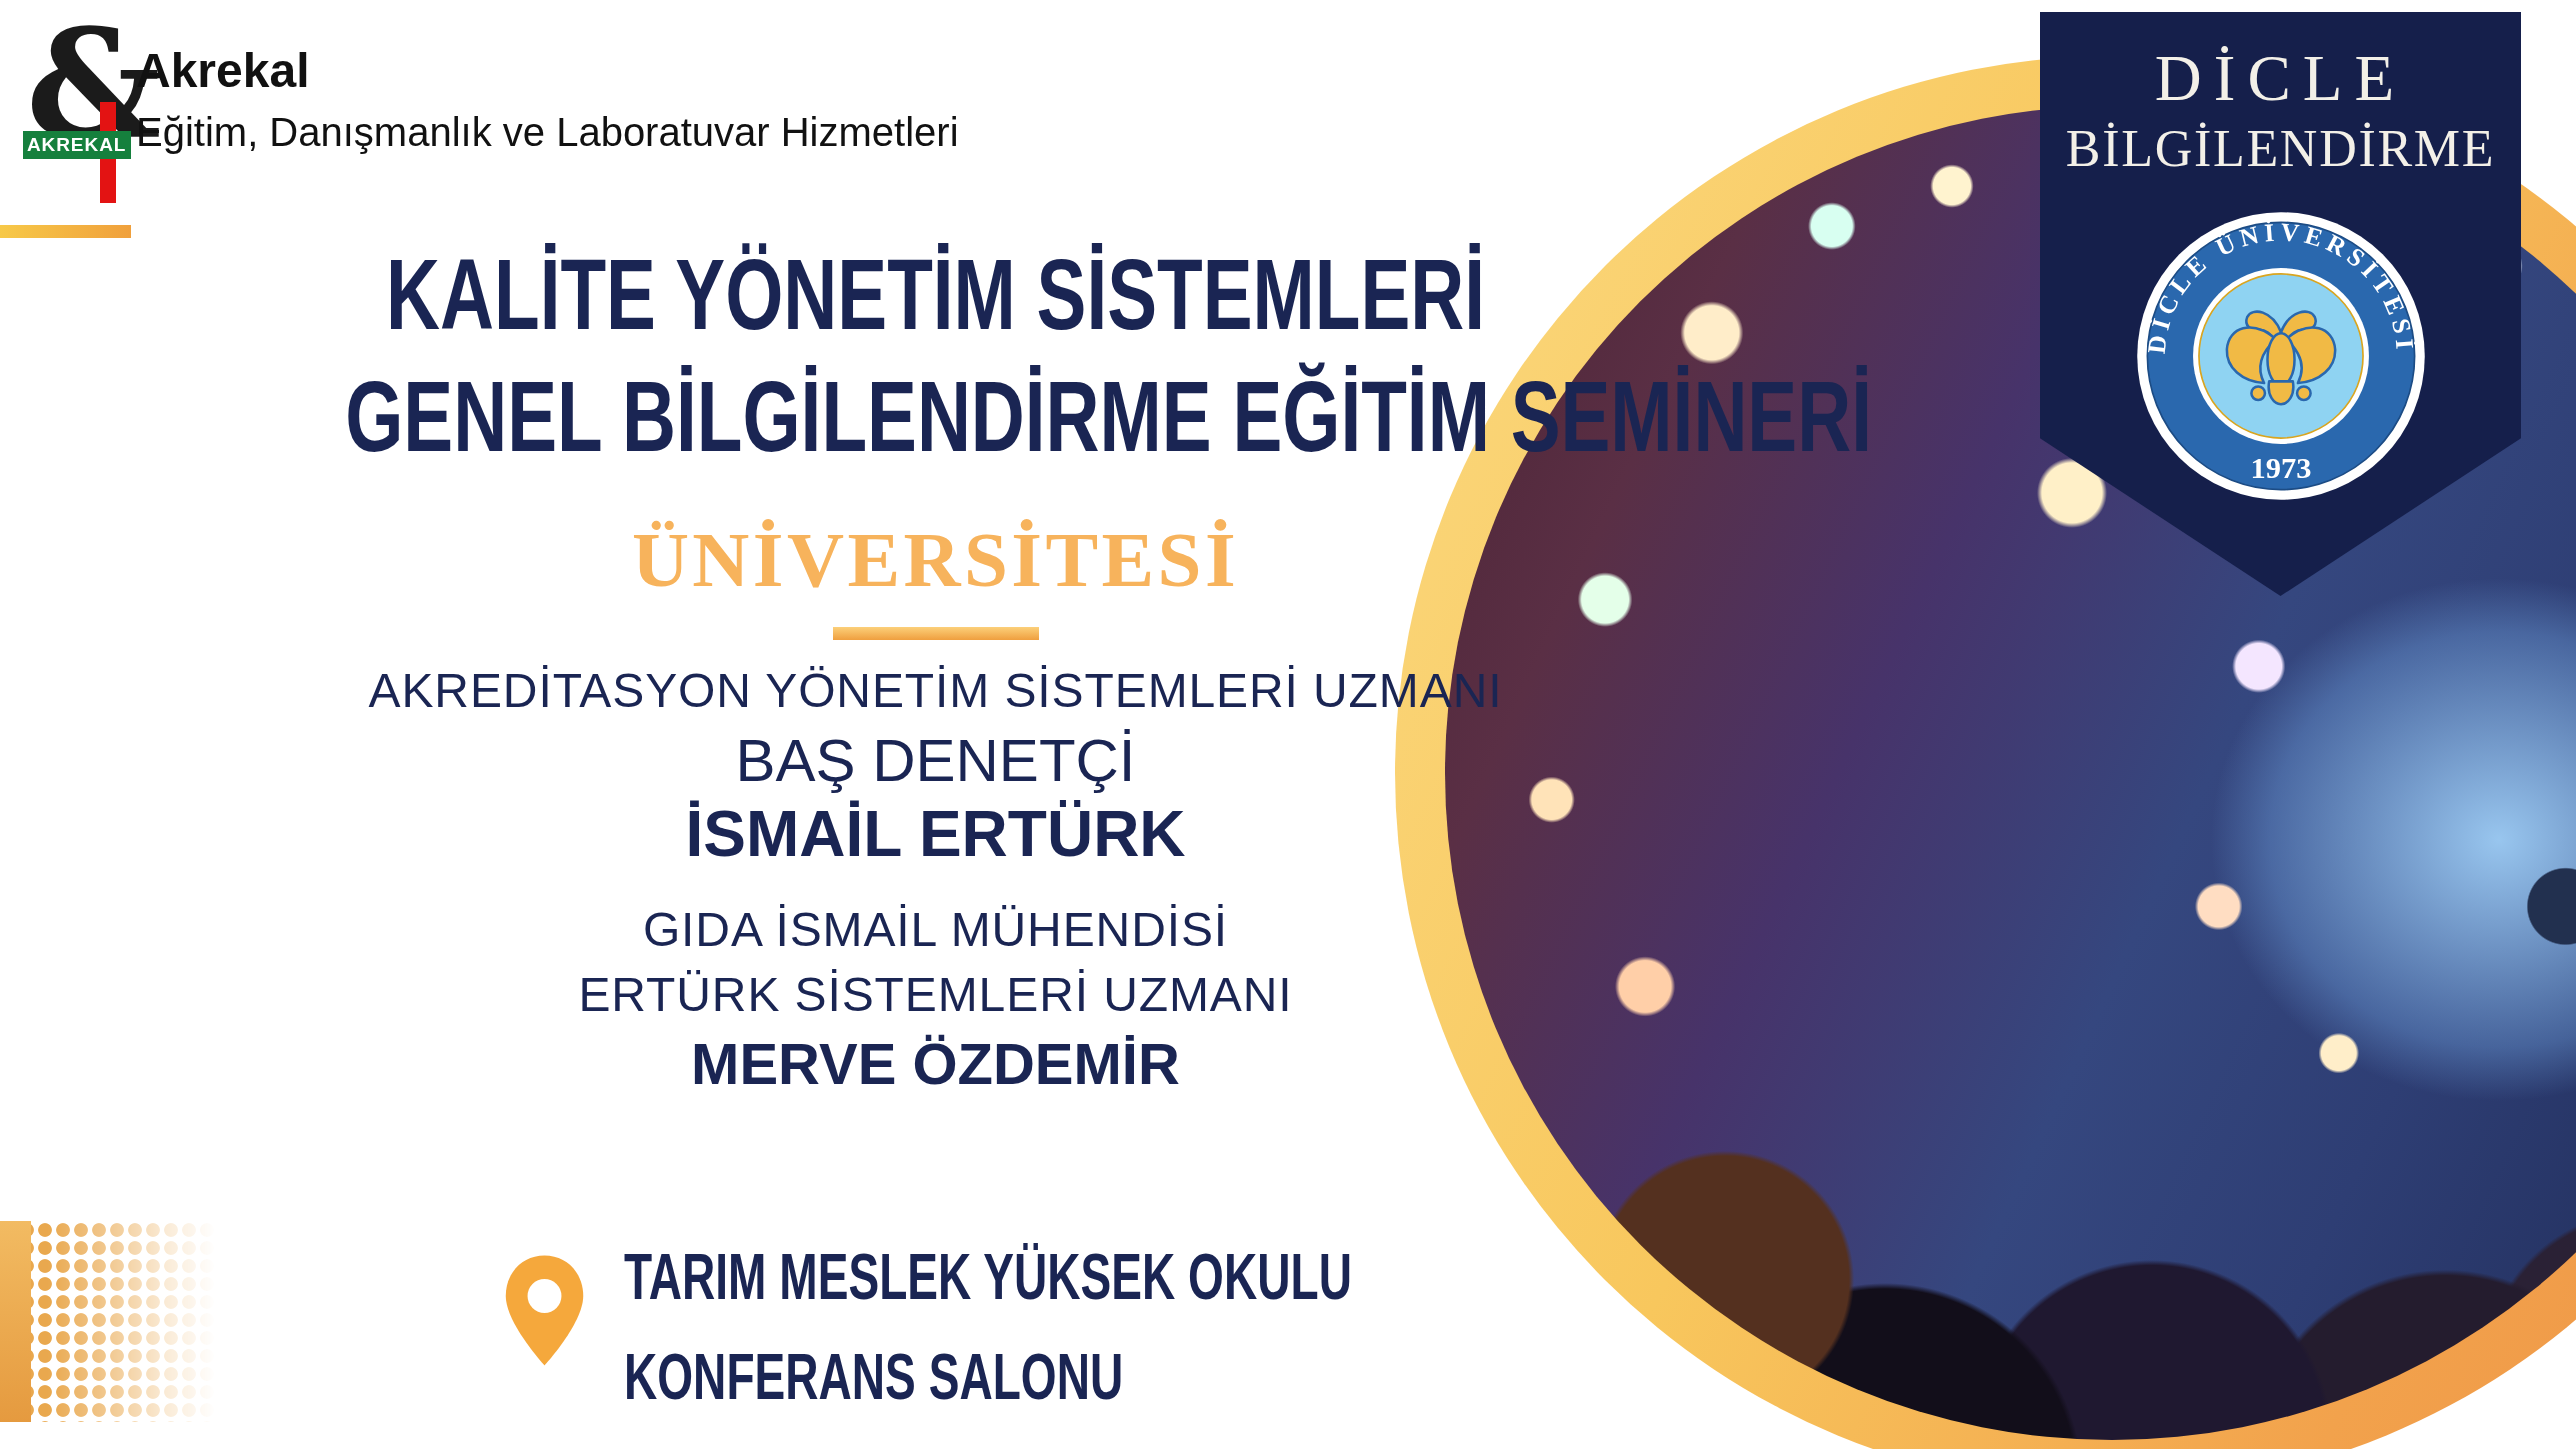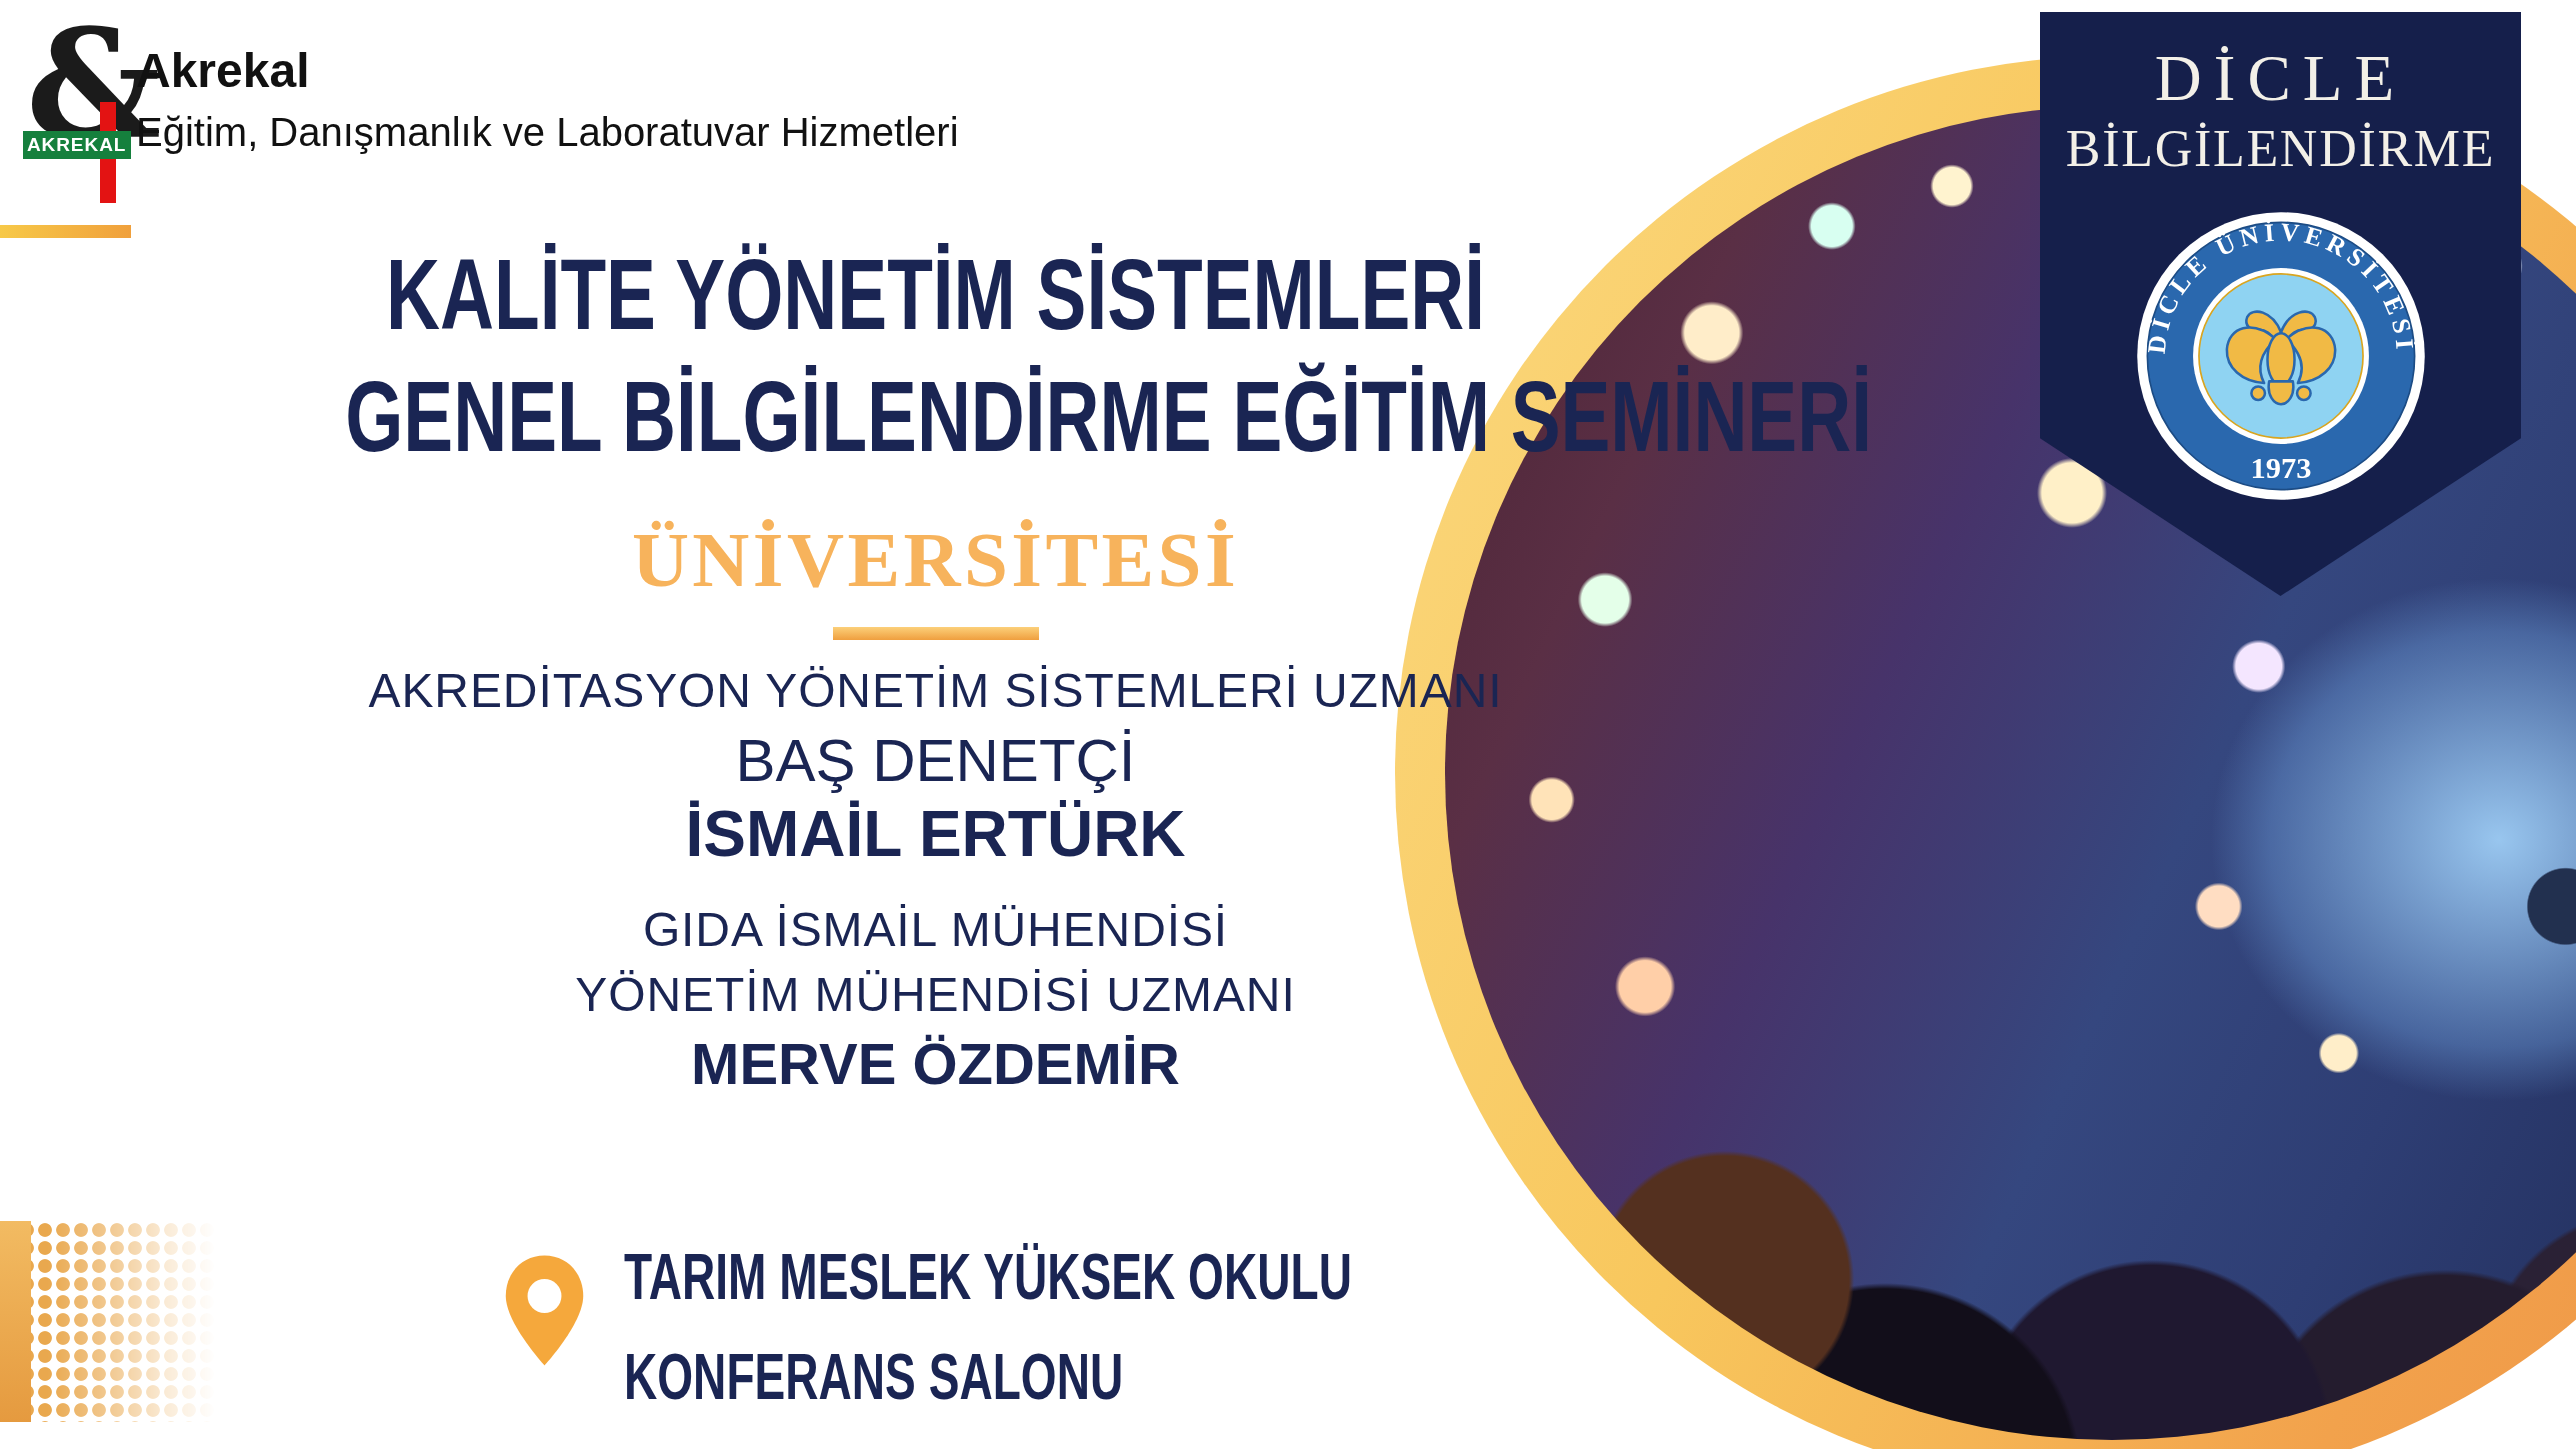--- a/index.html
+++ b/index.html
@@ -181,21 +181,21 @@
   </div>
   <div class="centerwrap" style="top:627px">
     <div class="speak-rule"></div>
   </div>
 
   <div class="centerwrap role" style="top:663px">AKREDİTASYON YÖNETİM SİSTEMLERİ UZMANI</div>
   <div class="centerwrap role-big" style="top:726px">BAŞ DENETÇİ</div>
   <div class="centerwrap sname" style="top:797px">İSMAİL ERTÜRK</div>
 
   <div class="centerwrap role" style="top:902px">GIDA İSMAİL MÜHENDİSİ</div>
-  <div class="centerwrap role" style="top:967px">YÖNETİM MÜHENDİSİ UZMANI</div>
+  <div class="centerwrap role" style="top:967px">ERTÜRK SİSTEMLERİ UZMANI</div>
   <div class="centerwrap sname2" style="top:1030px">MERVE ÖZDEMİR</div>
 
   <div class="dots"></div>
   <div class="dots-bar"></div>
 
 
   <svg class="pin" width="89" height="113" viewBox="0 0 104 140">
     <path d="M52 2 C24 2 4 24 4 52 c0 34 48 86 48 86 s48 -52 48 -86 C100 24 80 2 52 2 Z" fill="#f5a83c"></path>
     <circle cx="52" cy="52" r="21" fill="#ffffff"></circle>
   </svg>

